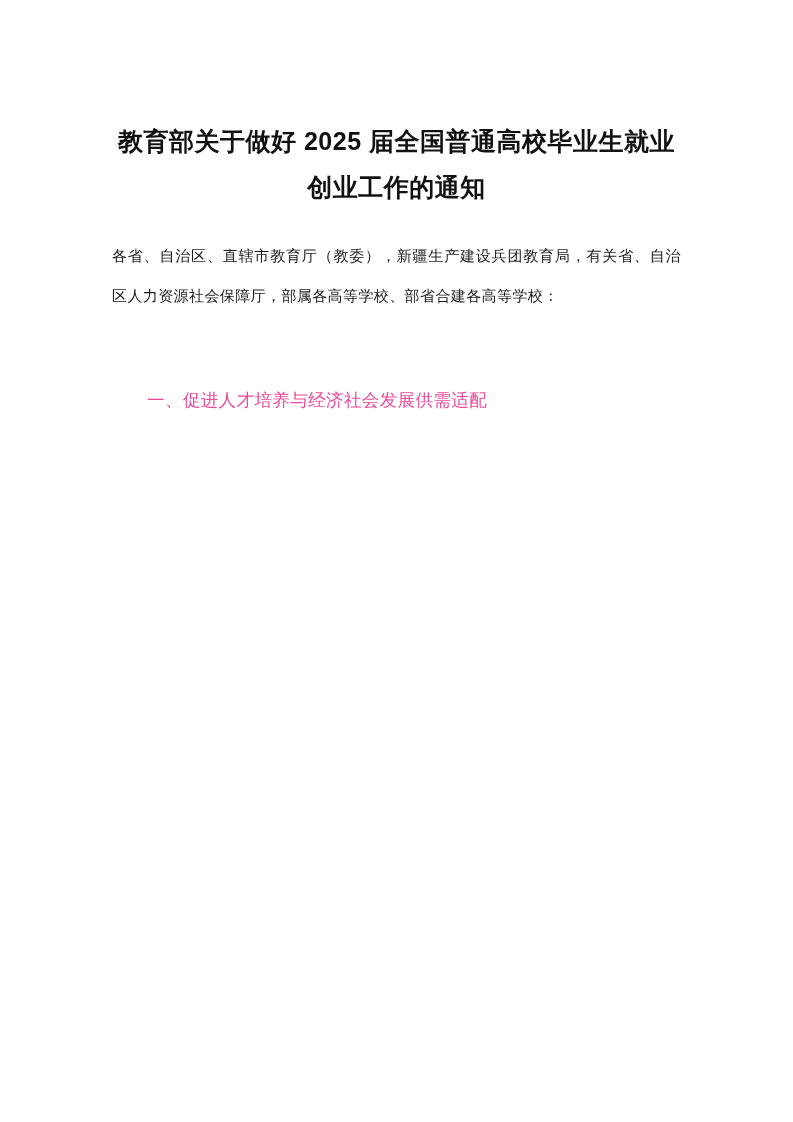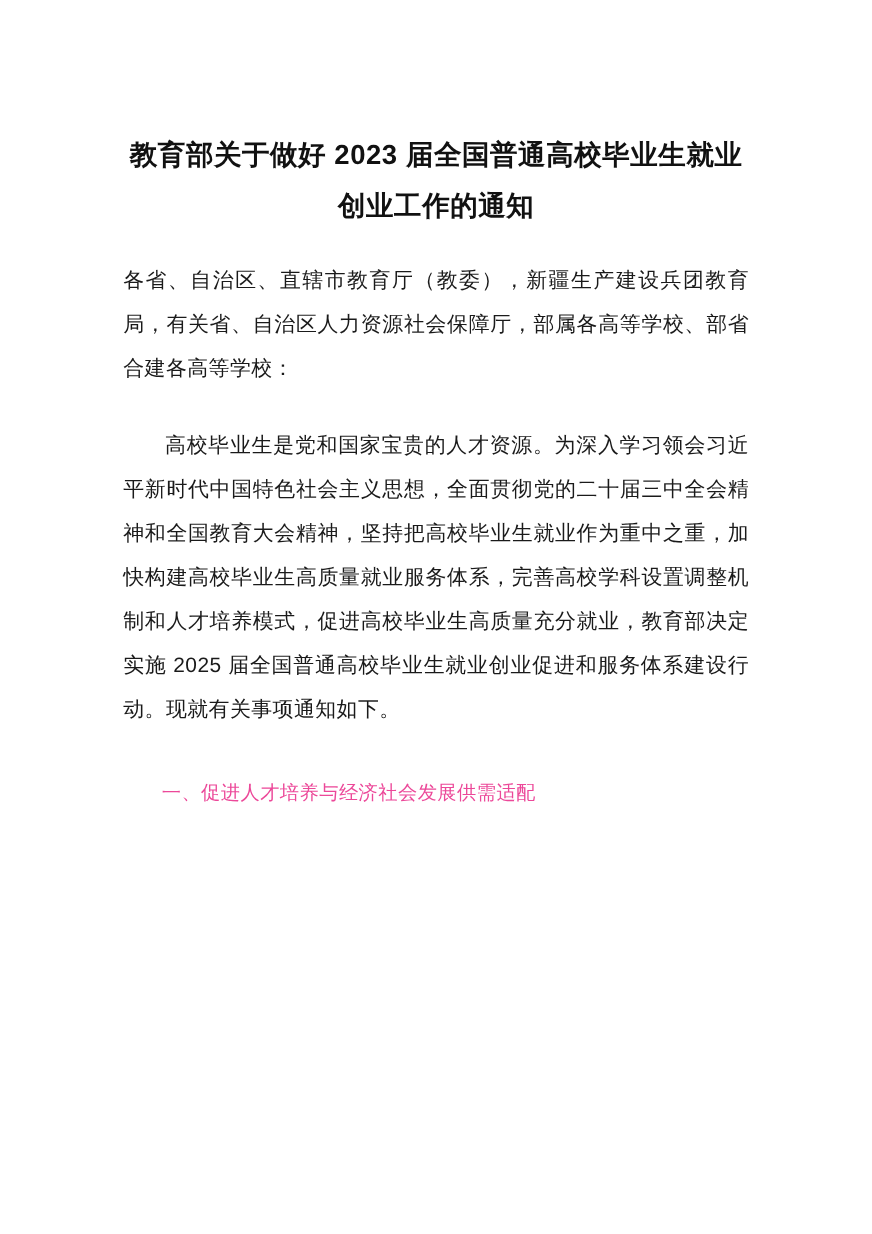--- a/index.html
+++ b/index.html
@@ -25,21 +25,21 @@
   .doc-title {
     font-size: 25px;
     font-weight: bold;
     line-height: 46px;
     text-align: center;
     letter-spacing: 0.5px;
     margin: 0 0 26px 0;
     color: #111111;
   }
   .para {
-    font-size: 19px;
+    font-size: 15px;
     line-height: 40px;
     letter-spacing: 0.4px;
     text-align: justify;
     text-justify: inter-ideograph;
     margin: 0;
     color: #1a1a1a;
   }
   .para.indent {
     text-indent: 2em;
   }
@@ -52,27 +52,26 @@
     text-indent: 2em;
     margin: 0;
     color: #ec4899;
   }
 </style>
 </head>
 <body>
 
 <div class="page">
 
-  <h1 class="doc-title">教育部关于做好 2023 届全国普通高校毕业生就业创业工作的通知</h1>
+  <h1 class="doc-title">教育部关于做好 2025 届全国普通高校毕业生就业创业工作的通知</h1>
 
   <p class="para">各省、自治区、直辖市教育厅（教委），新疆生产建设兵团教育局，有关省、自治区人力资源社会保障厅，部属各高等学校、部省合建各高等学校：</p>
 
   <div class="gap-md"></div>
 
-  <p class="para indent">高校毕业生是党和国家宝贵的人才资源。为深入学习领会习近平新时代中国特色社会主义思想，全面贯彻党的二十届三中全会精神和全国教育大会精神，坚持把高校毕业生就业作为重中之重，加快构建高校毕业生高质量就业服务体系，完善高校学科设置调整机制和人才培养模式，促进高校毕业生高质量充分就业，教育部决定实施 2025 届全国普通高校毕业生就业创业促进和服务体系建设行动。现就有关事项通知如下。</p>
 
   <div class="gap-lg"></div>
 
   <p class="section-heading">一、促进人才培养与经济社会发展供需适配</p>
 
   <div class="gap-md"></div>
 
 
 </div>
 

